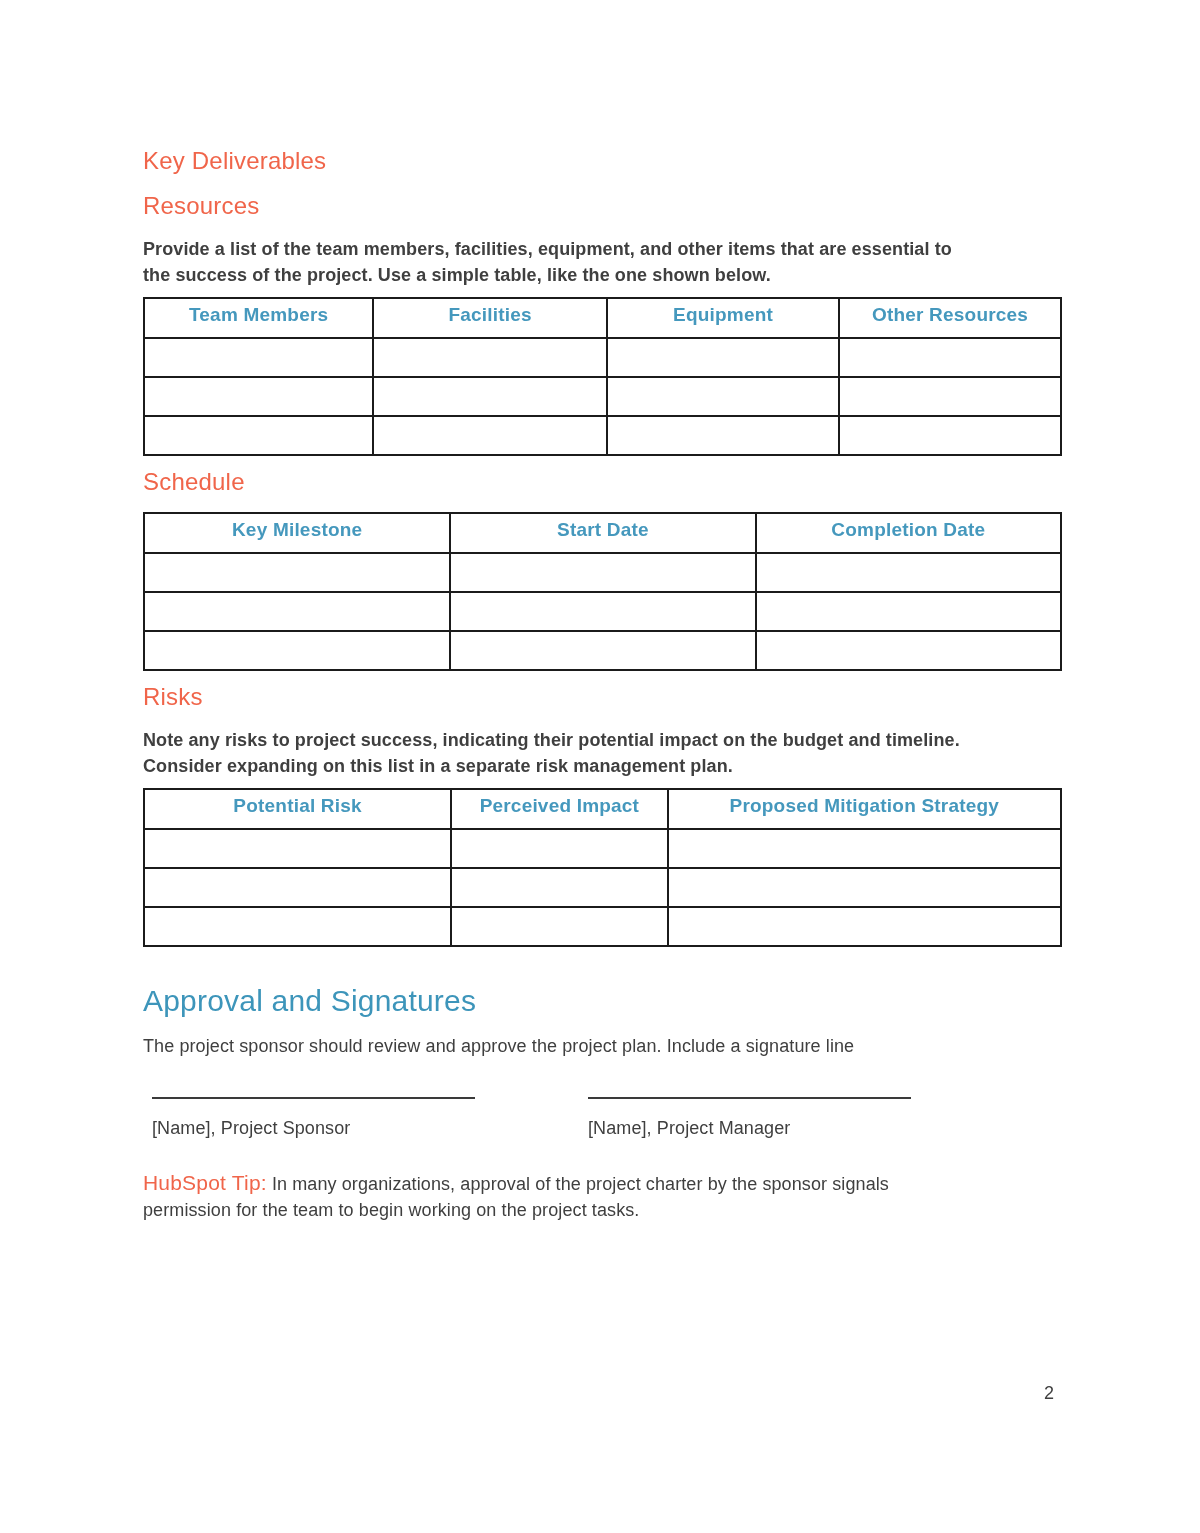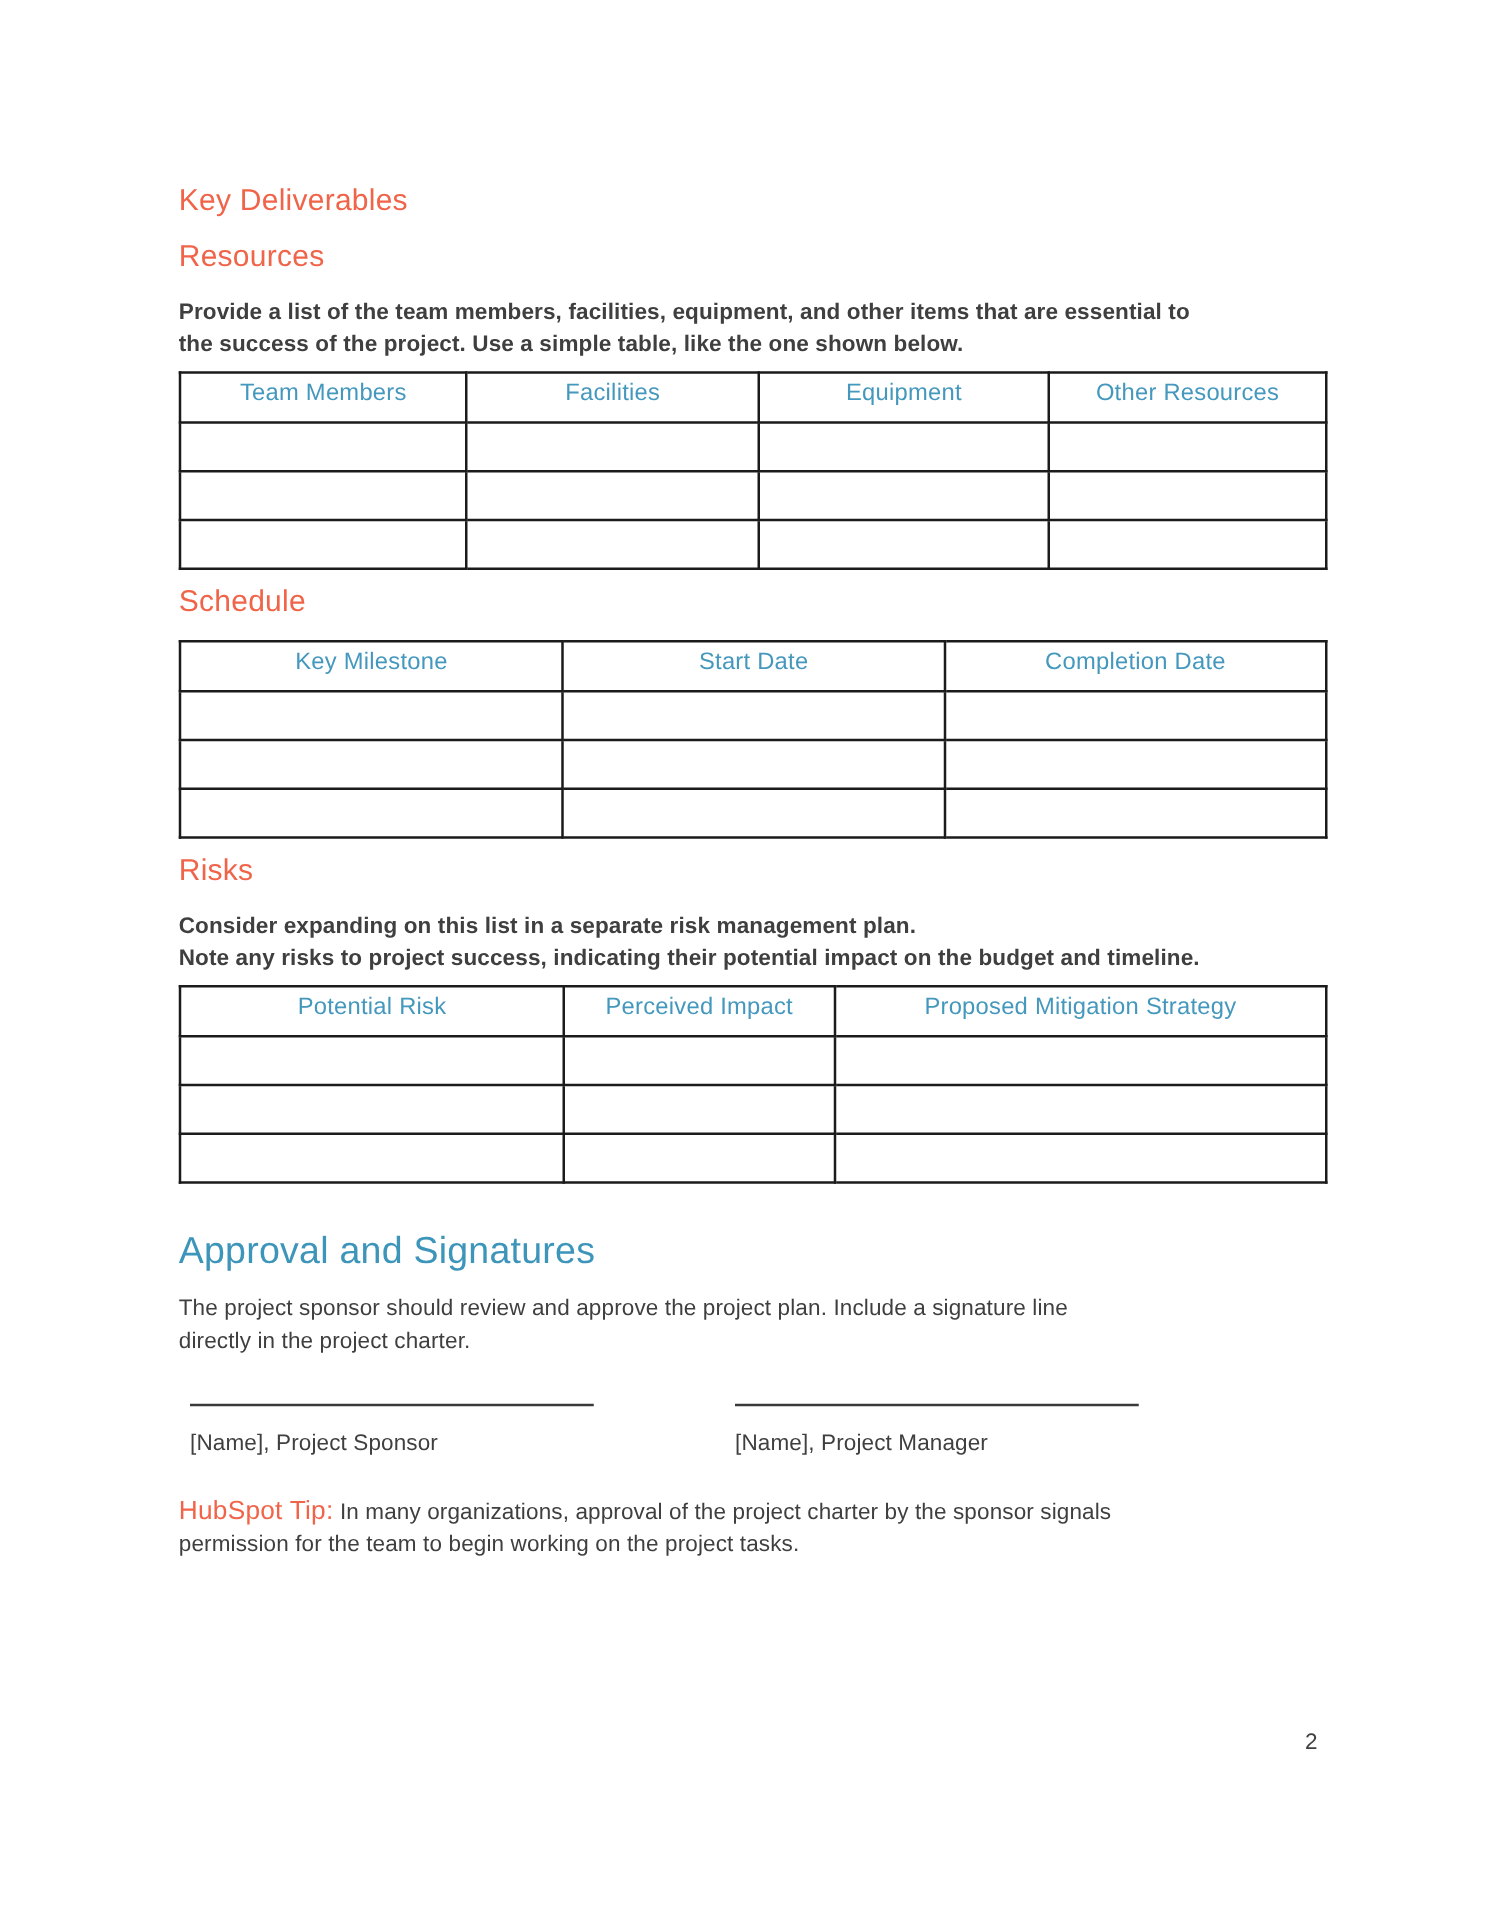--- a/index.html
+++ b/index.html
@@ -43,21 +43,21 @@
   .body-text.pre-table { margin-bottom: 9px; font-weight: bold; }
   table.doc-table {
     width: 919px;
     border-collapse: collapse;
     table-layout: fixed;
     margin: 0 0 11px 0;
   }
   table.doc-table th {
     border: 2px solid #1b1b1b;
     color: #4598bd;
-    font-weight: normal;
+    font-weight: bold;
     font-size: 19px;
     text-align: center;
     vertical-align: middle;
     height: 40px;
     padding: 2px 6px 8px 6px;
     letter-spacing: 0.2px;
   }
   table.doc-table td {
     border: 2px solid #1b1b1b;
     height: 39px;
@@ -196,22 +196,22 @@
               <td></td>
               <td></td>
           </tr>
         </tbody>
       </table>
     </div>
 
     <div>
       <h2 class="section-heading">Risks</h2>
       <p class="body-text pre-table">
+        <span style="display:block">Note any risks to project success, indicating their potential impact on the budget and timeline.</span>
         <span style="display:block">Consider expanding on this list in a separate risk management plan.</span>
-        <span style="display:block">Note any risks to project success, indicating their potential impact on the budget and timeline.</span>
       </p>
       <table class="doc-table last">
         <colgroup>
           <col style="width:33.5%">
             <col style="width:23.6%">
             <col style="width:42.9%">
         </colgroup>
         <thead>
           <tr>
             <th>Potential Risk</th>
@@ -236,21 +236,20 @@
               <td></td>
           </tr>
         </tbody>
       </table>
     </div>
 
     <div>
       <h1 class="big-heading">Approval and Signatures</h1>
       <p class="body-text" style="margin-bottom:0">
         <span style="display:block">The project sponsor should review and approve the project plan. Include a signature line</span>
-        <span style="display:block">directly in the project charter.</span>
       </p>
       <div class="sig-row">
         <div class="sig-col first">
           <div class="sig-line"></div>
           <div class="sig-label">[Name], Project Sponsor</div>
         </div>
         <div class="sig-col">
           <div class="sig-line"></div>
           <div class="sig-label">[Name], Project Manager</div>
         </div>

